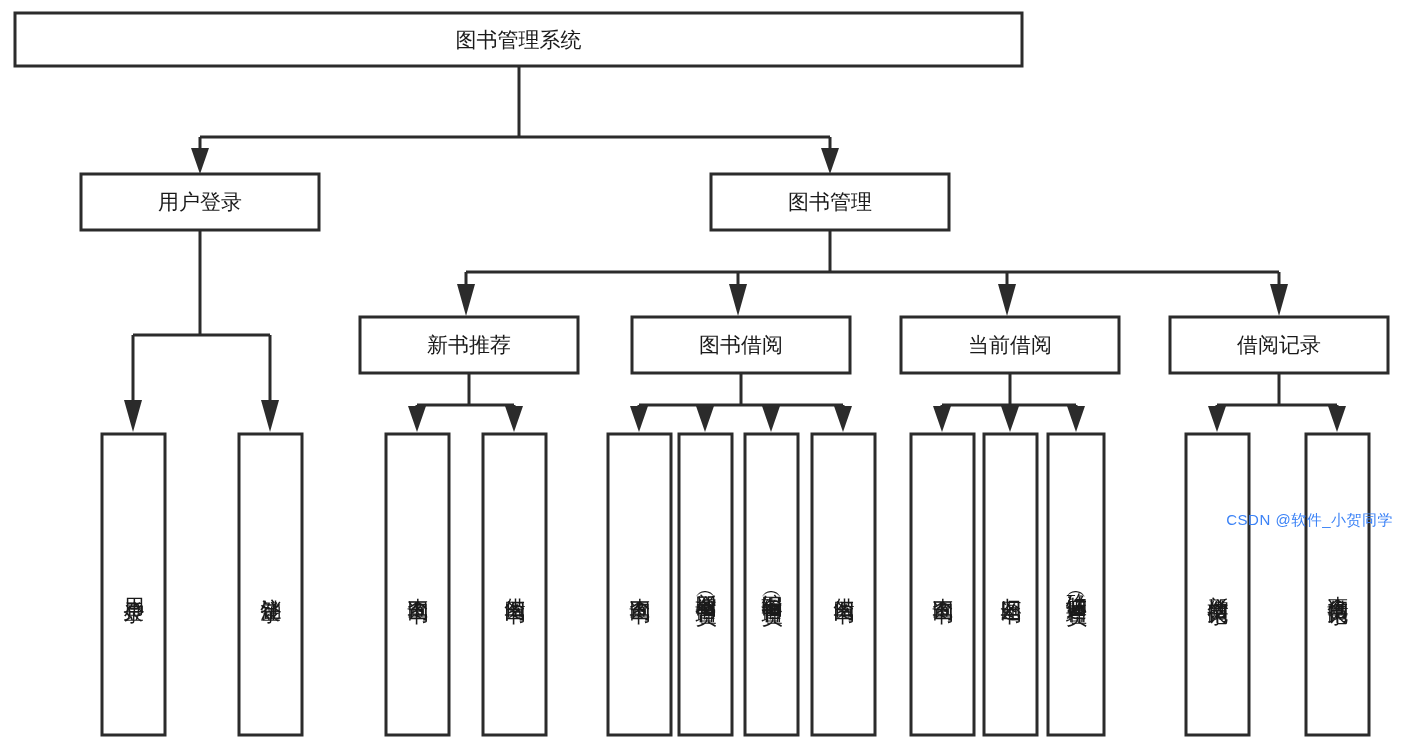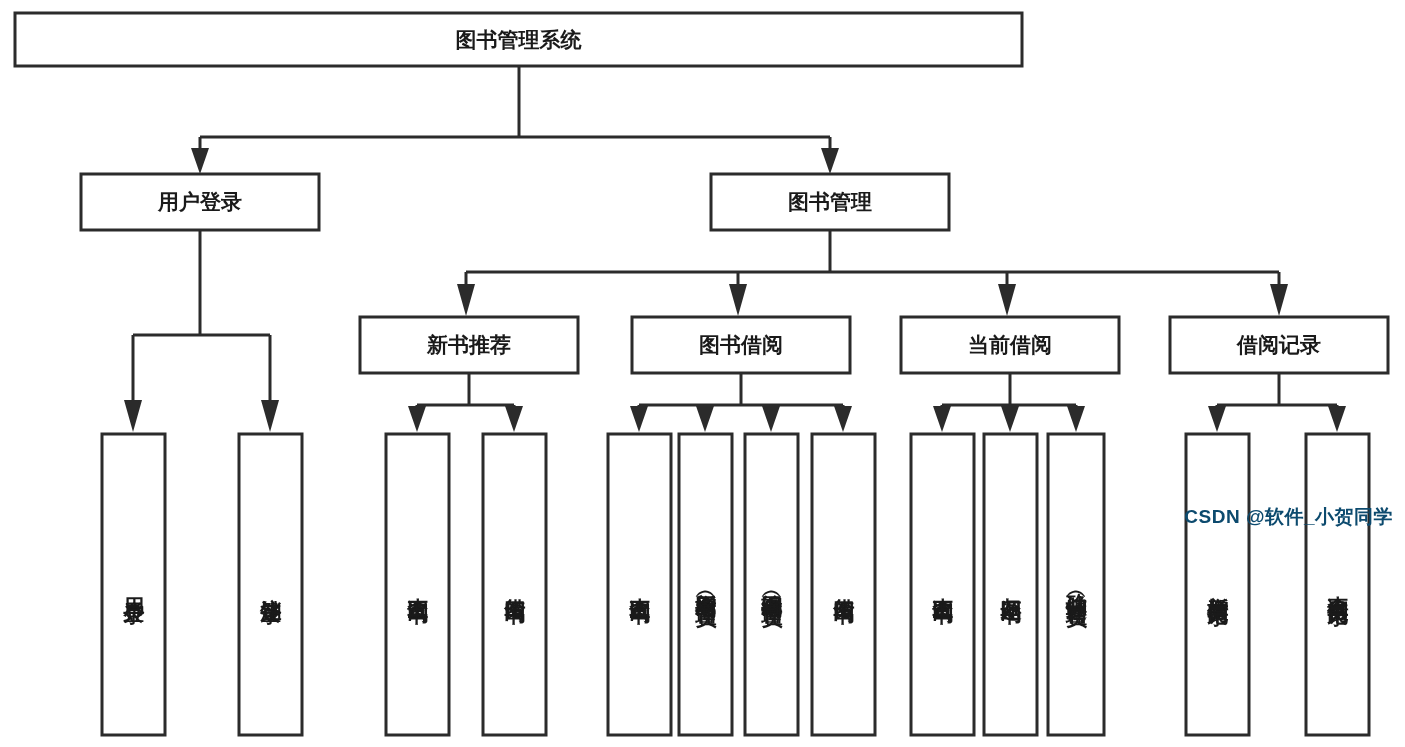--- a/index.html
+++ b/index.html
@@ -10,21 +10,20 @@
   body {
     width: 1405px;
     height: 747px;
     font-family: "Liberation Sans", "DejaVu Sans", sans-serif;
     overflow: hidden;
   }
   #diagram-root {
     position: relative;
     width: 1405px;
     height: 536px;
-    font-weight: bold;
   }
   svg#flowchart {
     position: absolute;
     top: 0;
     left: 0;
     width: 1405px;
     height: 747px;
   }
   .node-box {
     fill: #ffffff;
@@ -60,22 +59,22 @@
     letter-spacing: 2px;
     color: #1a1a1a;
     white-space: nowrap;
     pointer-events: none;
   }
   .watermark {
     position: absolute;
     right: 12px;
     bottom: 6px;
     font-family: "Liberation Sans", "DejaVu Sans", sans-serif;
-    font-size: 19px;
-    color: #0c4a6e;
+    font-size: 15px;
+    color: #3b82f6;
     letter-spacing: 0.5px;
     white-space: nowrap;
   }
 </style>
 </head>
 <body>
 
 <div id="diagram-root">
 
   <svg id="flowchart" viewBox="0 0 1405 747">

